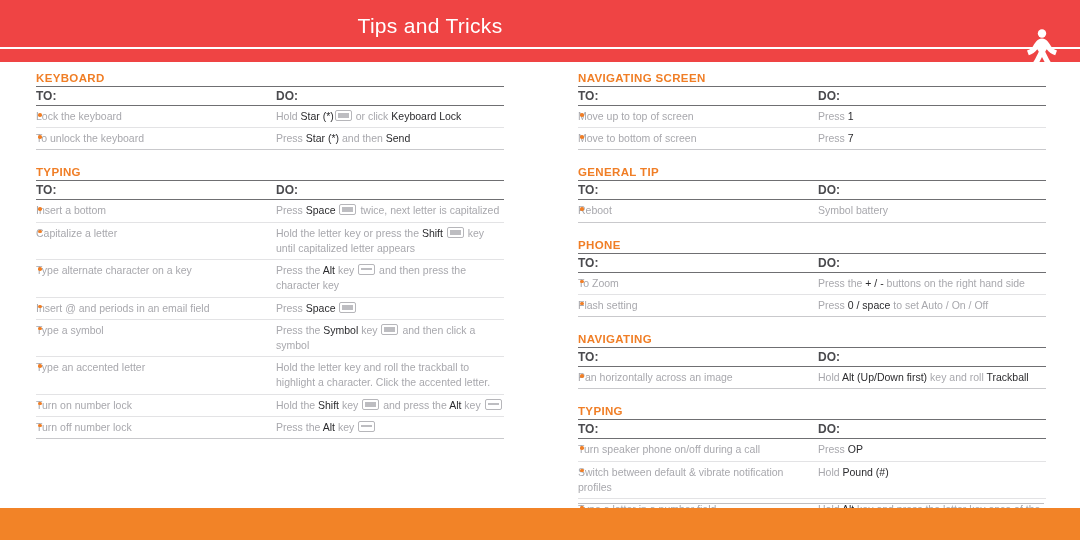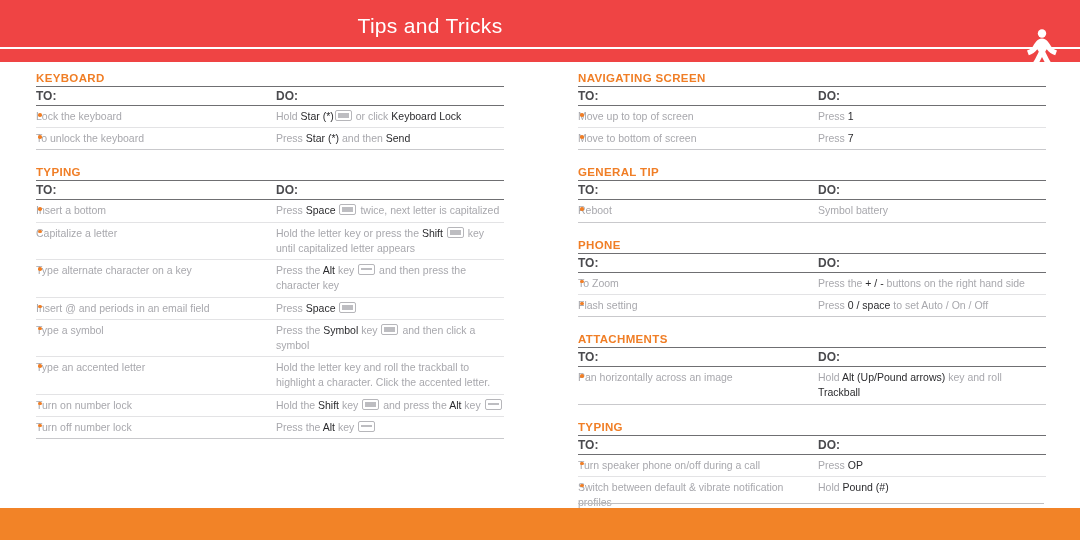--- a/index.html
+++ b/index.html
@@ -279,36 +279,36 @@
             </tr>
             <tr>
               <td class="to-cell"><span class="bullet"></span><span>Flash setting</span></td>
               <td class="do-cell">Press <b>0 / space</b> to set Auto / On / Off</td>
             </tr>
           </tbody>
         </table>
       </div>
       <div class="sec-gap"></div>
       <div class="section">
-        <div class="section-title">ATTACHMENTS</div>
+        <div class="section-title">NAVIGATING</div>
         <table class="tips">
           <colgroup>
             <col class="c-to">
             <col class="c-do">
           </colgroup>
           <thead>
             <tr>
               <th>TO:</th>
               <th>DO:</th>
             </tr>
           </thead>
           <tbody>
             <tr>
               <td class="to-cell"><span class="bullet"></span><span>Pan horizontally across an image</span></td>
-              <td class="do-cell">Hold <b>Alt (Up/Pound arrows)</b> key and roll <b>Trackball</b></td>
+              <td class="do-cell">Hold <b>Alt (Up/Down first)</b> key and roll <b>Trackball</b></td>
             </tr>
           </tbody>
         </table>
       </div>
       <div class="sec-gap"></div>
       <div class="section">
         <div class="section-title">TYPING</div>
         <table class="tips">
           <colgroup>
             <col class="c-to">

